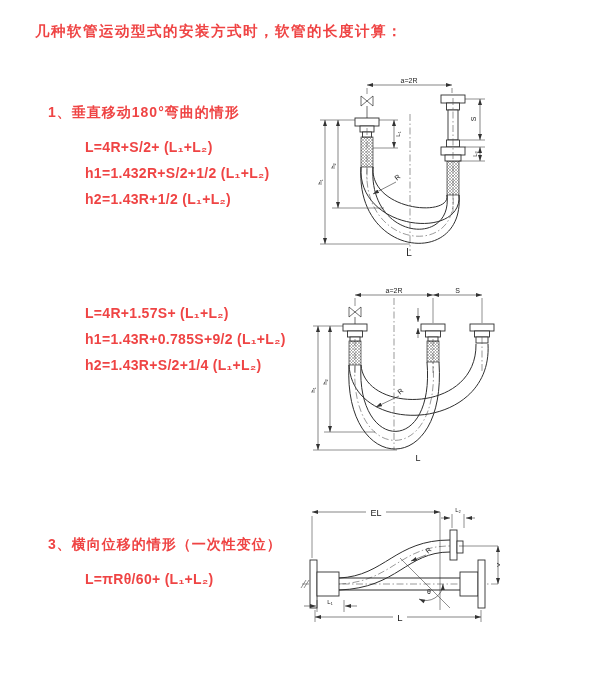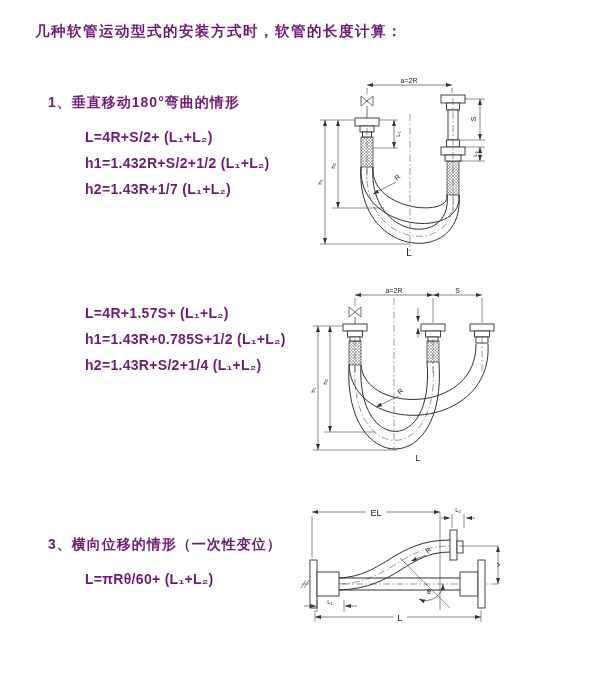--- a/index.html
+++ b/index.html
@@ -1,17 +1,17 @@
 <!DOCTYPE html>
 <html><head>
 <meta charset="utf-8">
 <style>
   html,body{margin:0;padding:0;background:#ffffff;}
   .page{position:relative;width:500px;height:675px;background:#ffffff;overflow:hidden;
-        font-family:"Liberation Sans","DejaVu Sans",sans-serif;color:#701a75;}
+        font-family:"Liberation Sans","DejaVu Sans",sans-serif;color:#ef4444;}
   .doc-title{position:absolute;left:35px;top:22px;font-size:14.5px;font-weight:700;letter-spacing:1.5px;}
   .sec{position:absolute;left:48px;width:270px;}
   .sec-heading{font-size:14px;font-weight:700;letter-spacing:1px;margin:0 0 12px 0;}
   .formula{font-size:14px;font-weight:700;margin-left:37px;line-height:26px;letter-spacing:.3px;white-space:nowrap;}
   svg.diagram{position:absolute;}
   svg .out{stroke:#2f2f2f;stroke-width:.9;fill:#ffffff;}
   svg .hose{stroke:#2f2f2f;stroke-width:1;fill:none;}
   svg .thin{stroke:#2f2f2f;stroke-width:.7;fill:none;}
   svg .cl{stroke:#555;stroke-width:.6;fill:none;stroke-dasharray:7 2.5 1.5 2.5;}
   svg .dim{stroke:#333;stroke-width:.6;fill:none;}
@@ -22,30 +22,30 @@
   .dsml{font-size:6px;}
   .dbig{font-size:10px;}
 </style>
 </head>
 <body>
 
 <div class="page">
 
   <div class="doc-title">几种软管运动型式的安装方式时，软管的长度计算：</div>
 
-  <div class="sec" style="top:94px">
+  <div class="sec" style="top:104px">
     <div class="sec-heading">1、垂直移动180°弯曲的情形</div>
     <div class="formula">L=4R+S/2+ (L₁+L₂)</div>
     <div class="formula">h1=1.432R+S/2+1/2 (L₁+L₂)</div>
-    <div class="formula">h2=1.43R+1/7 (L₁+L₂)</div>
+    <div class="formula">h2=1.43R+1/2 (L₁+L₂)</div>
   </div>
 
   <div class="sec" style="top:300px">
     <div class="formula">L=4R+1.57S+ (L₁+L₂)</div>
-    <div class="formula">h1=1.43R+0.785S+1/2 (L₁+L₂)</div>
+    <div class="formula">h1=1.43R+0.785S+9/2 (L₁+L₂)</div>
     <div class="formula">h2=1.43R+S/2+1/4 (L₁+L₂)</div>
   </div>
 
   <div class="sec" style="top:536px">
     <div class="sec-heading">3、横向位移的情形（一次性变位）</div>
     <div class="formula">L=πRθ/60+ (L₁+L₂)</div>
   </div>
 
   <svg class="diagram" style="left:312px;top:68px" width="290" height="200" viewBox="0 0 290 200">
     <defs>

